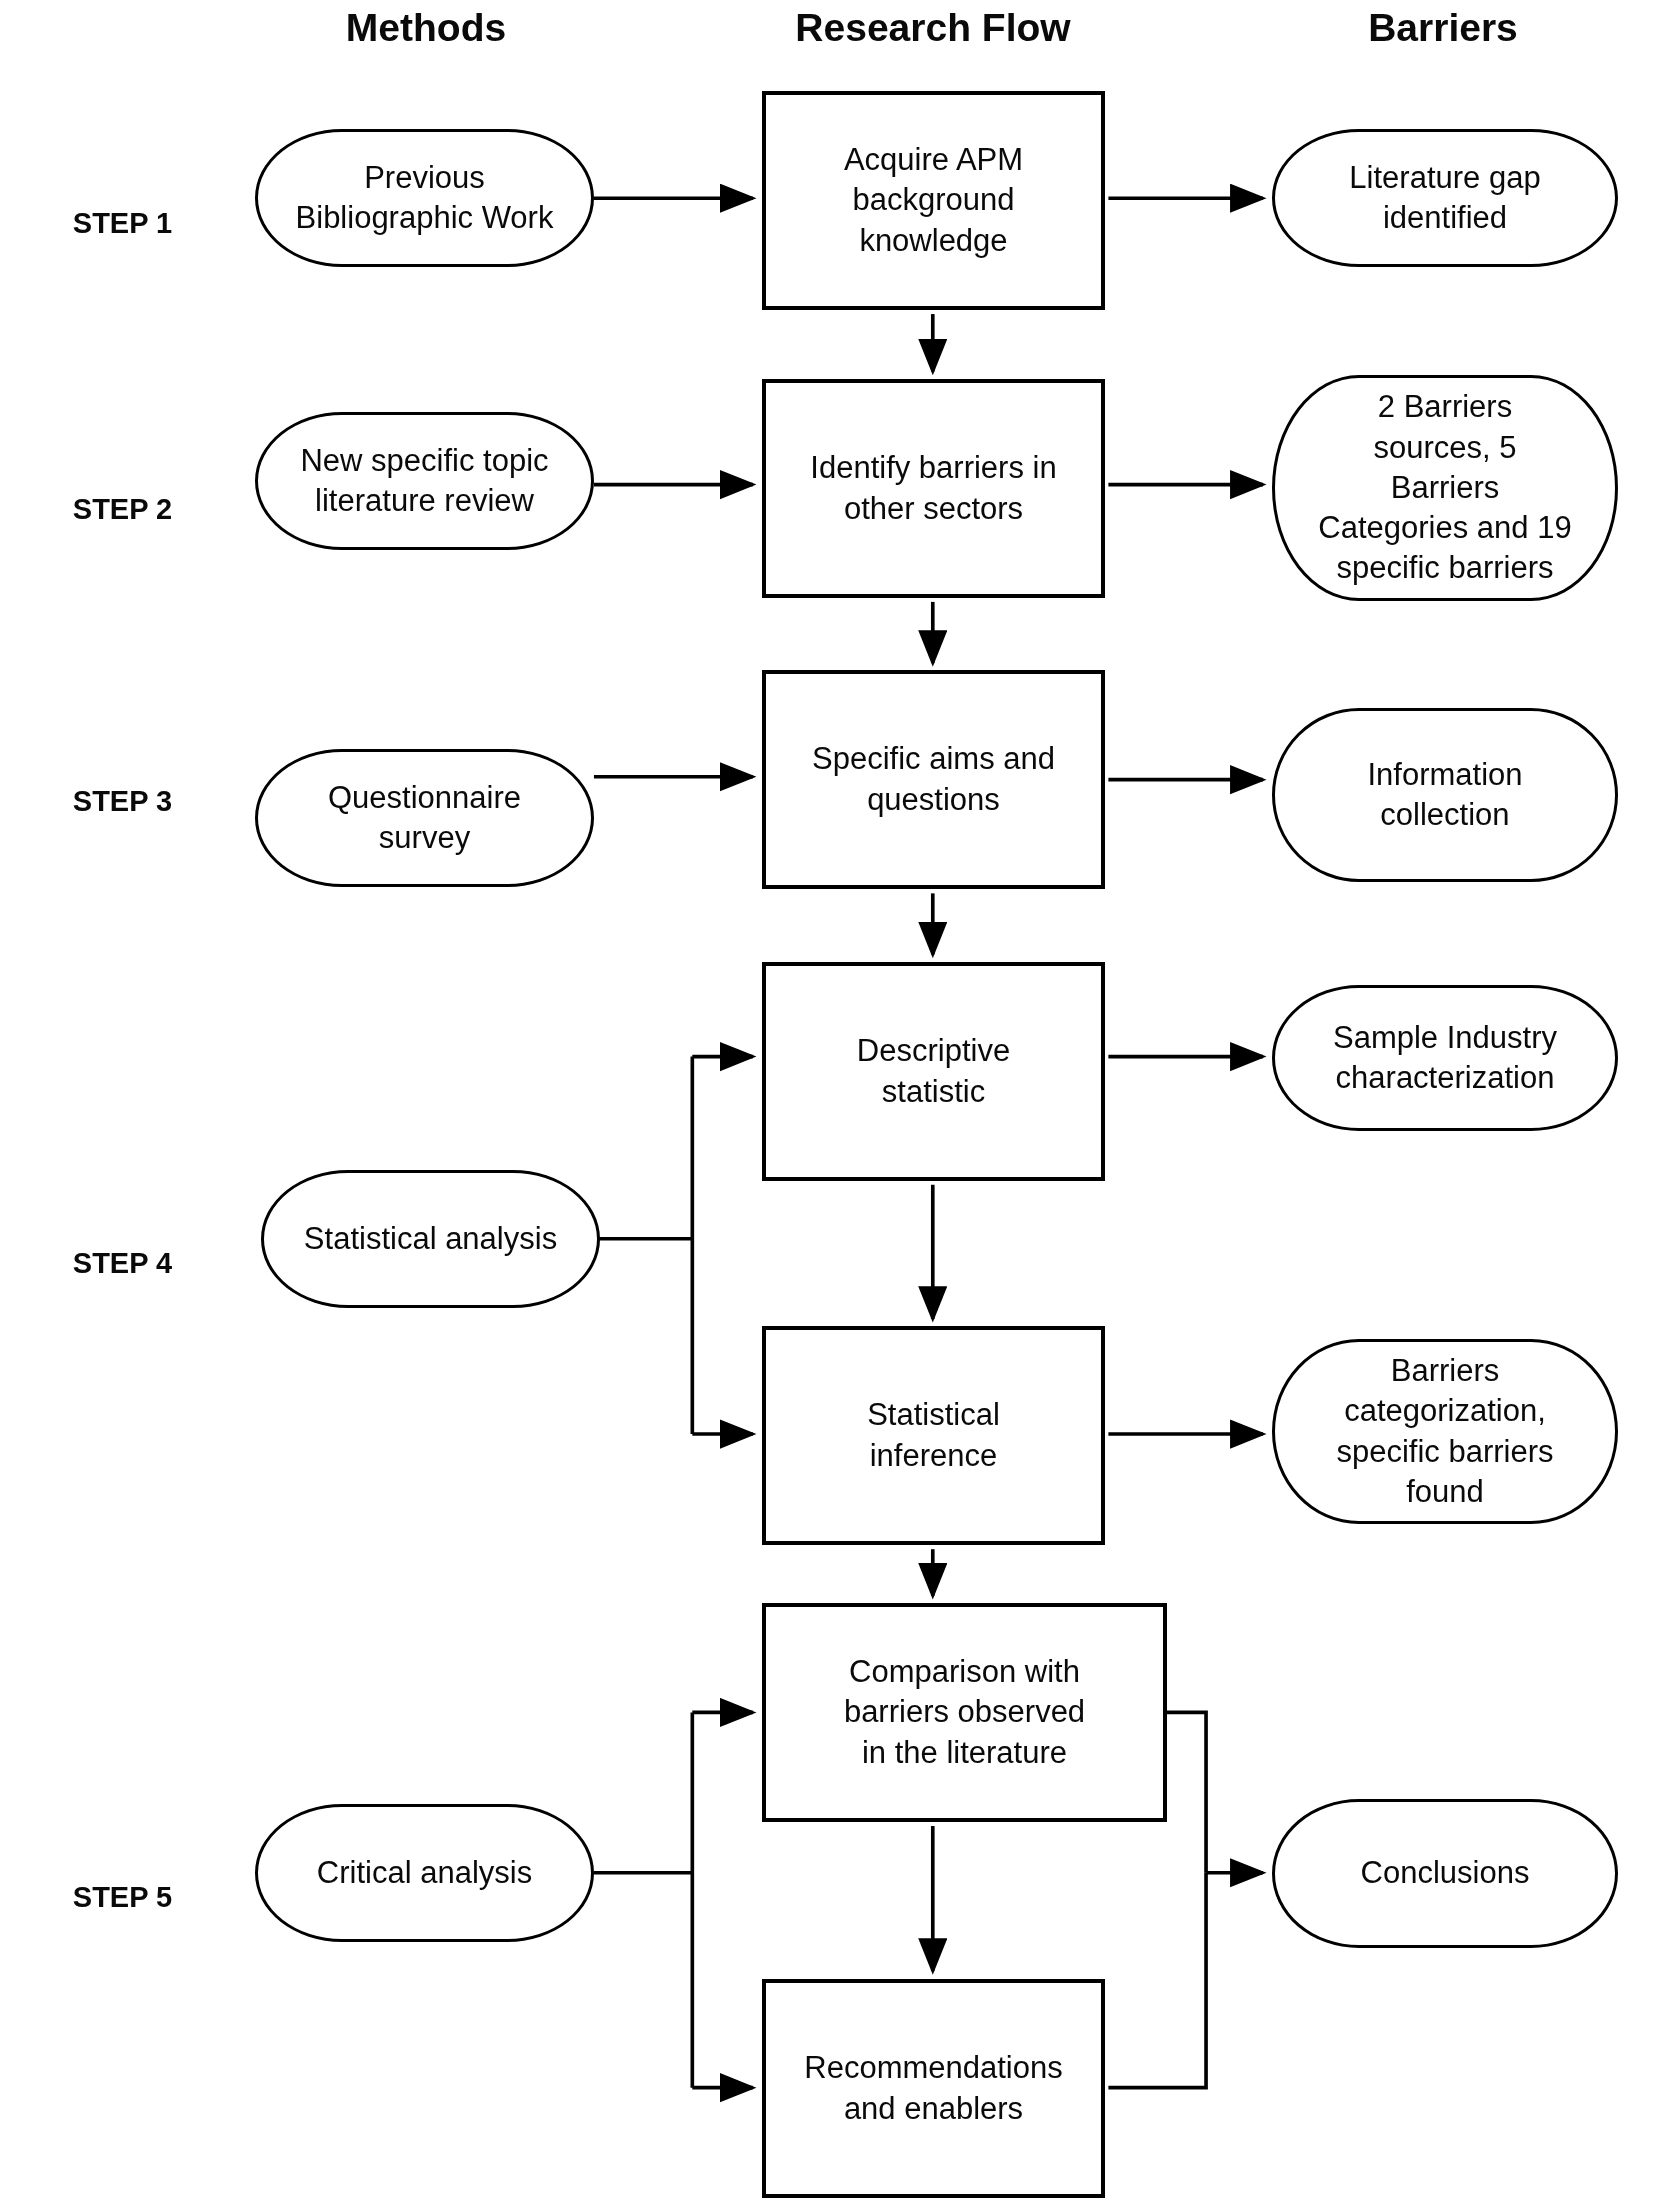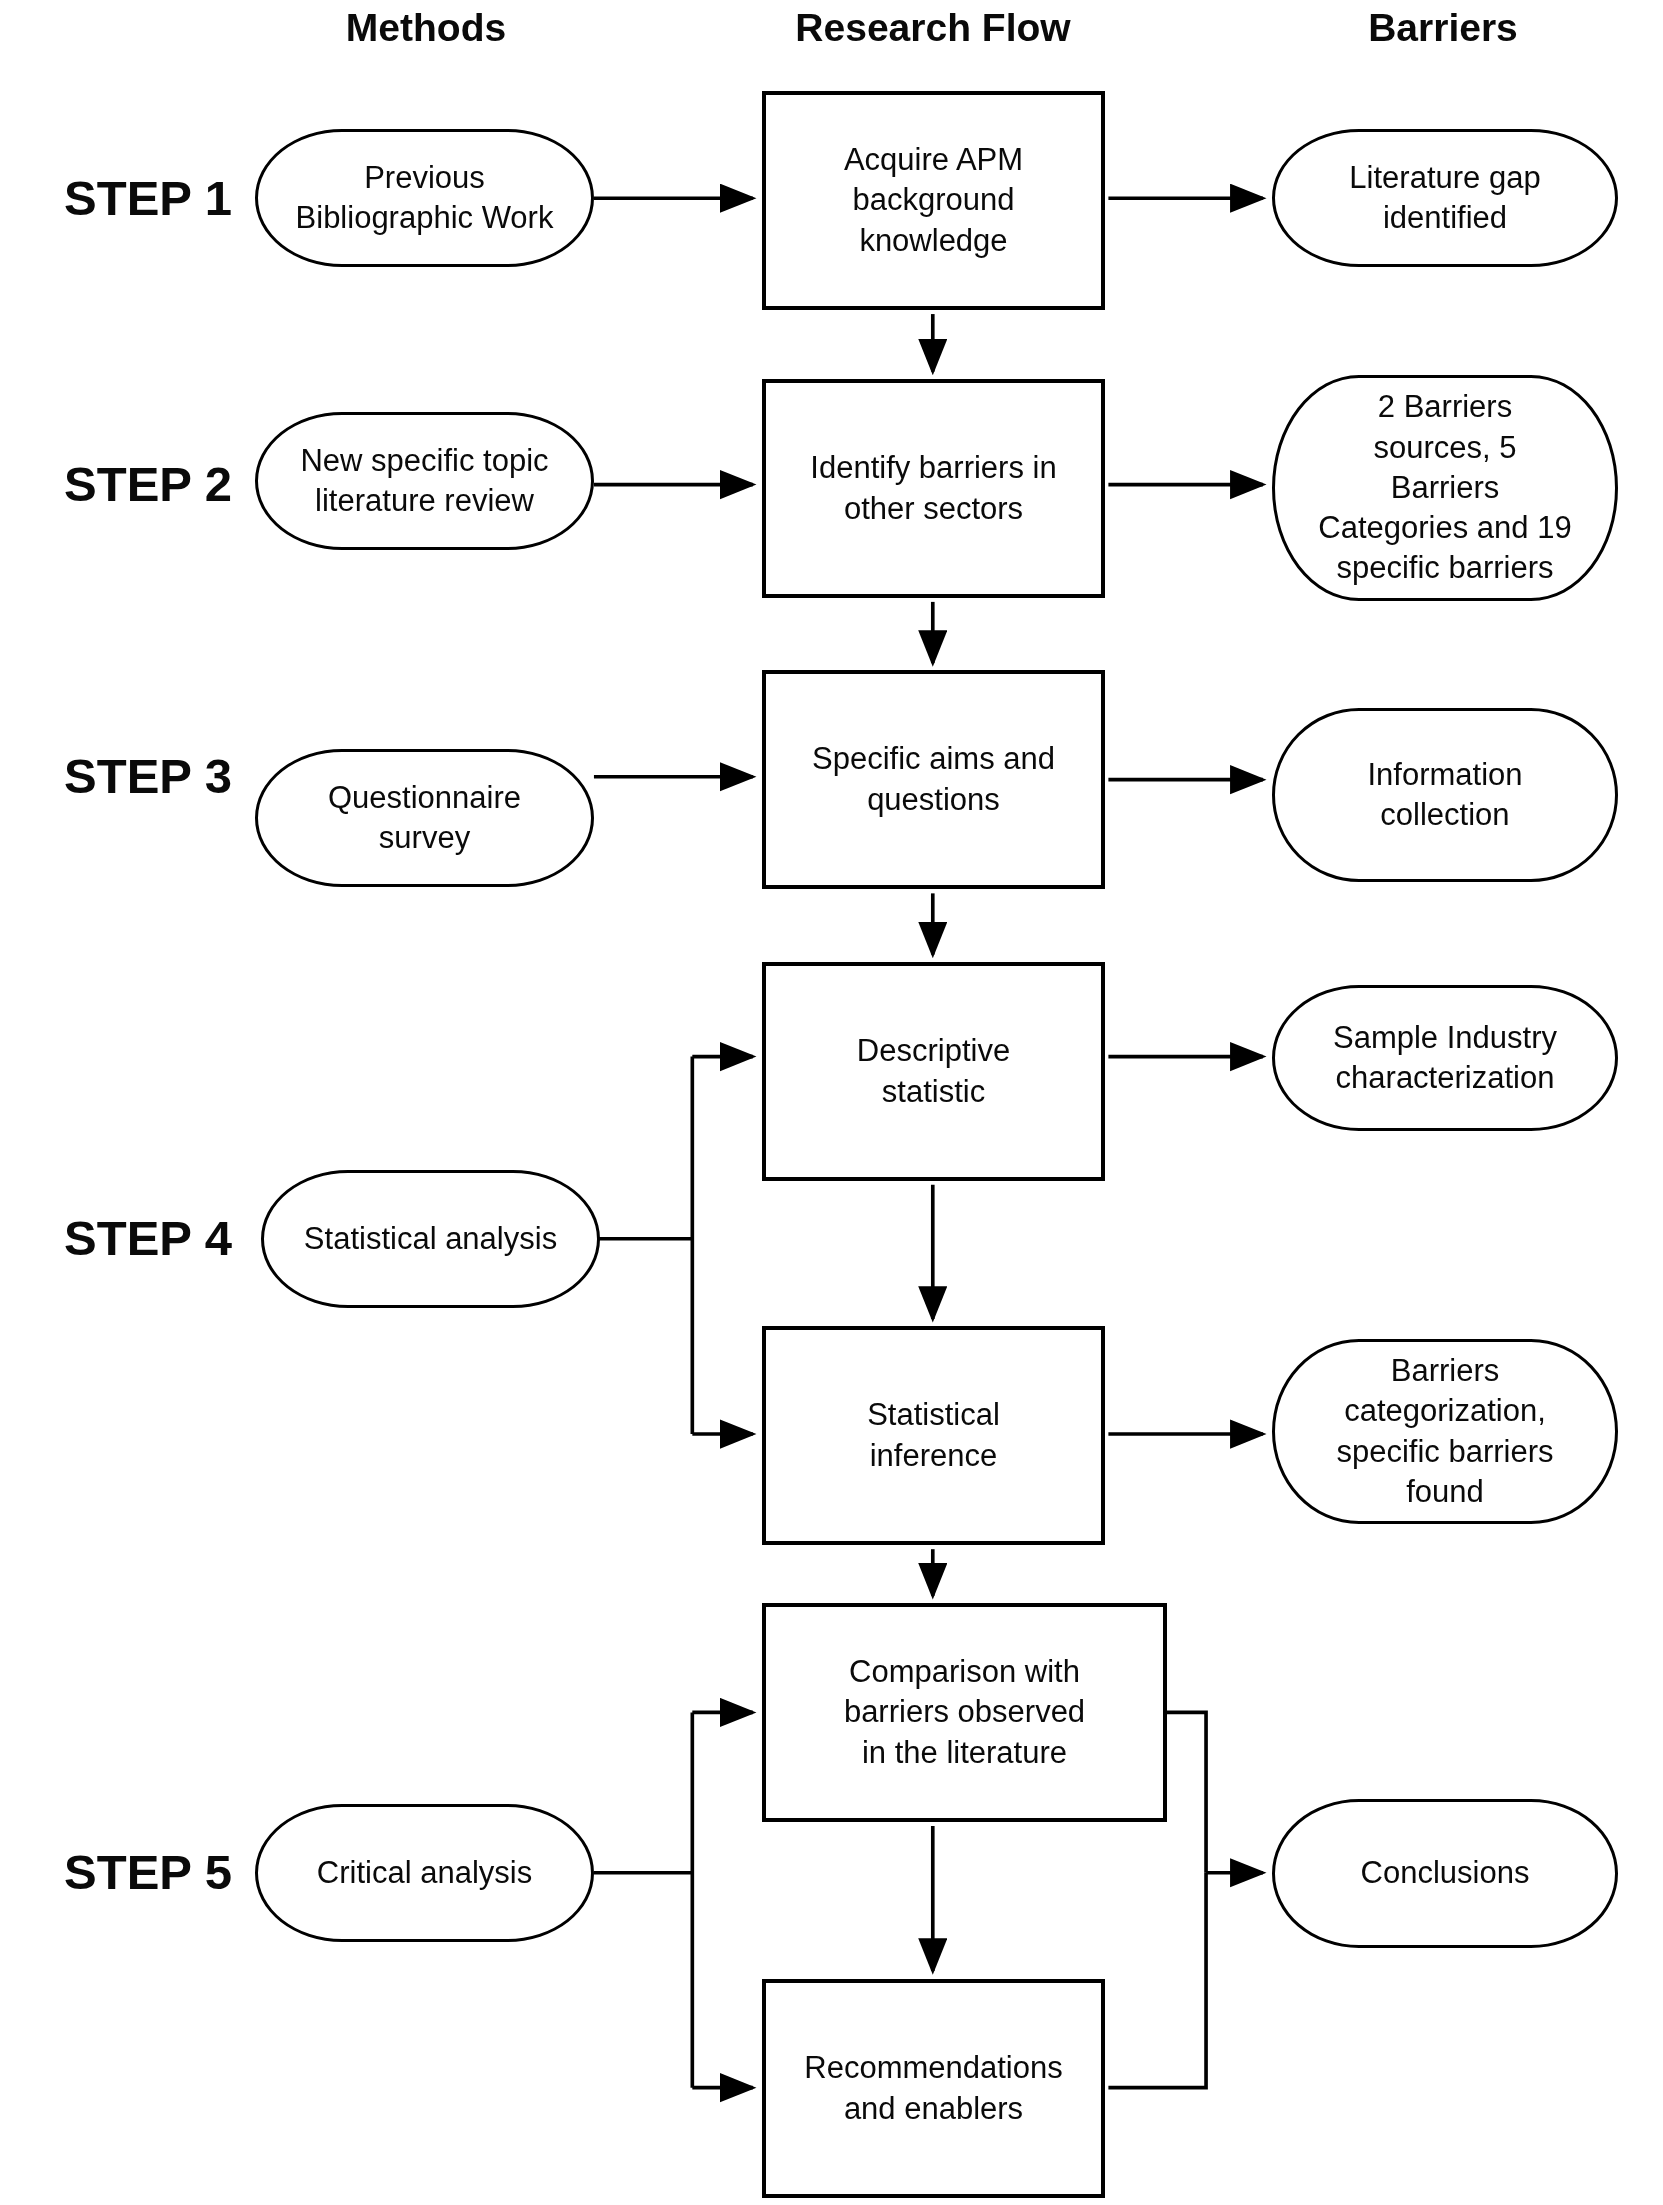--- a/index.html
+++ b/index.html
@@ -22,22 +22,22 @@
   }
   .box{border:4.4px solid #000000;}
   .pill{border:3.6px solid #000000;border-radius:87px / 50%;}
   .hdr{
     position:absolute;z-index:2;
     font-size:39px;font-weight:bold;
     text-align:center;line-height:44px;
   }
   .step{
     position:absolute;z-index:2;left:13px;width:219px;
-    font-size:49px;font-weight:bold;
-    text-align:right;line-height:51px;height:51px;
+    font-size:29px;font-weight:bold;
+    text-align:center;line-height:51px;height:51px;margin-top:25px;
   }
 </style>
 </head>
 <body>
 
 <div class="canvas">
 
   <svg class="connector-layer" width="1663" height="2205" viewBox="0 0 2282 3026" fill="none" stroke="#000000" stroke-width="5">
     <defs>
       <marker id="arrow" markerWidth="12" markerHeight="10" refX="9" refY="4" orient="auto" markerUnits="strokeWidth">

